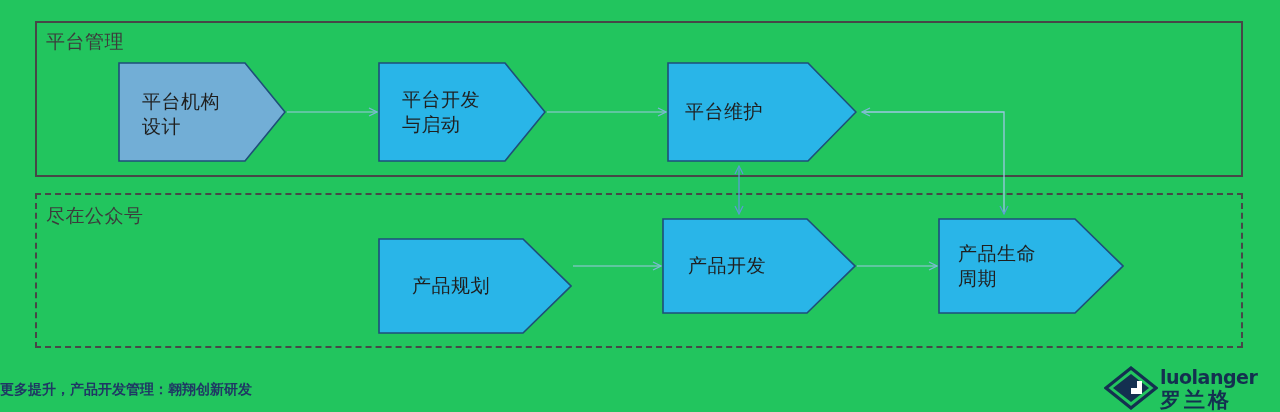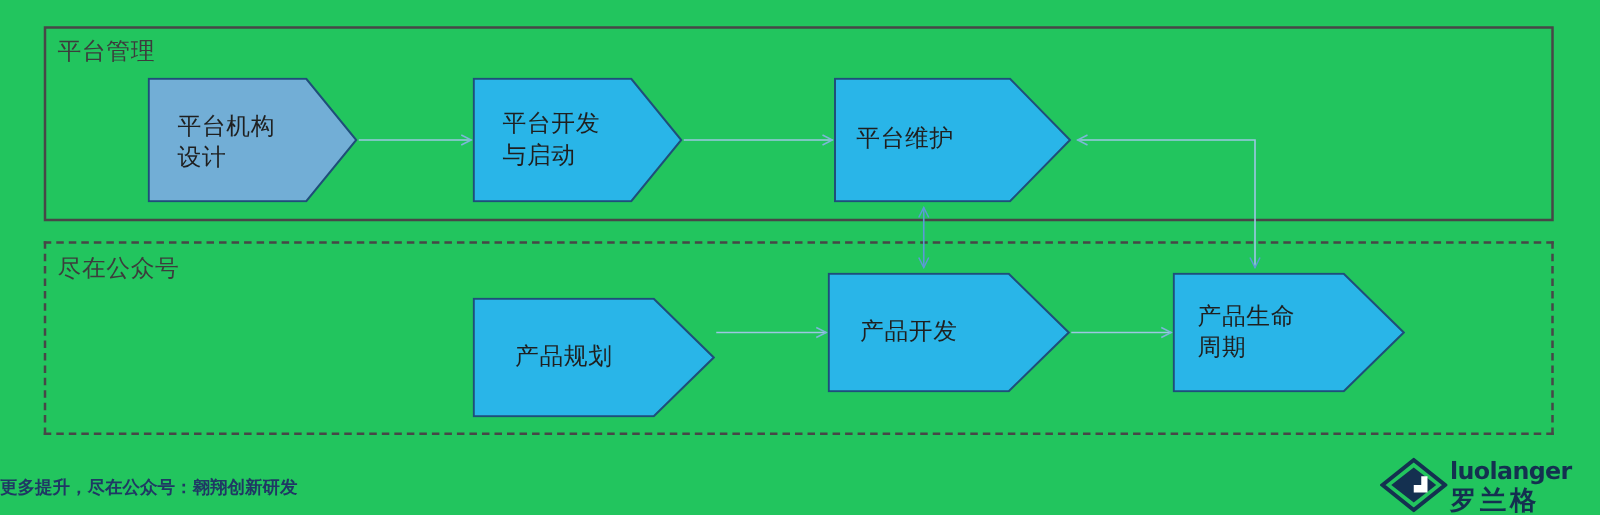--- a/index.html
+++ b/index.html
@@ -200,21 +200,21 @@
 
   <div class="chev" style="left:662px; top:218px; width:194px; height:96px;">
     <svg width="194" height="96" viewBox="0 0 194 96" xmlns="http://www.w3.org/2000/svg">
       <polygon points="1,1 145,1 193,48 145,95 1,95" fill="#29B5E8" stroke="#1F4E79" stroke-width="1.6"></polygon>
     </svg>
     <div class="chev-label" style="top:0; height:96px; padding-left:26px;">
       <span>产品开发</span>
     </div>
   </div>
 
-  <div class="footer-note">更多提升，尽在公众号：翱翔创新研发</div>
+  <div class="footer-note">更多提升，产品开发管理：翱翔创新研发</div>
 
   <div class="logo-wrap">
     <svg width="54" height="44" viewBox="0 0 54 44" xmlns="http://www.w3.org/2000/svg">
       <polygon points="27,2 52,22 27,42 2,22" fill="none" stroke="#143050" stroke-width="3.2"></polygon>
       <path d="M27,8 L45,22 L27,36 L9,22 Z" fill="#143050"></path>
       <path d="M33,15 L33,22 L27,22 L27,28 L38,28 L38,15 Z" fill="#ffffff"></path>
     </svg>
     <div class="logo-text">
       <div class="logo-latin">luolanger</div>
       <div class="logo-cn">罗兰格</div>

